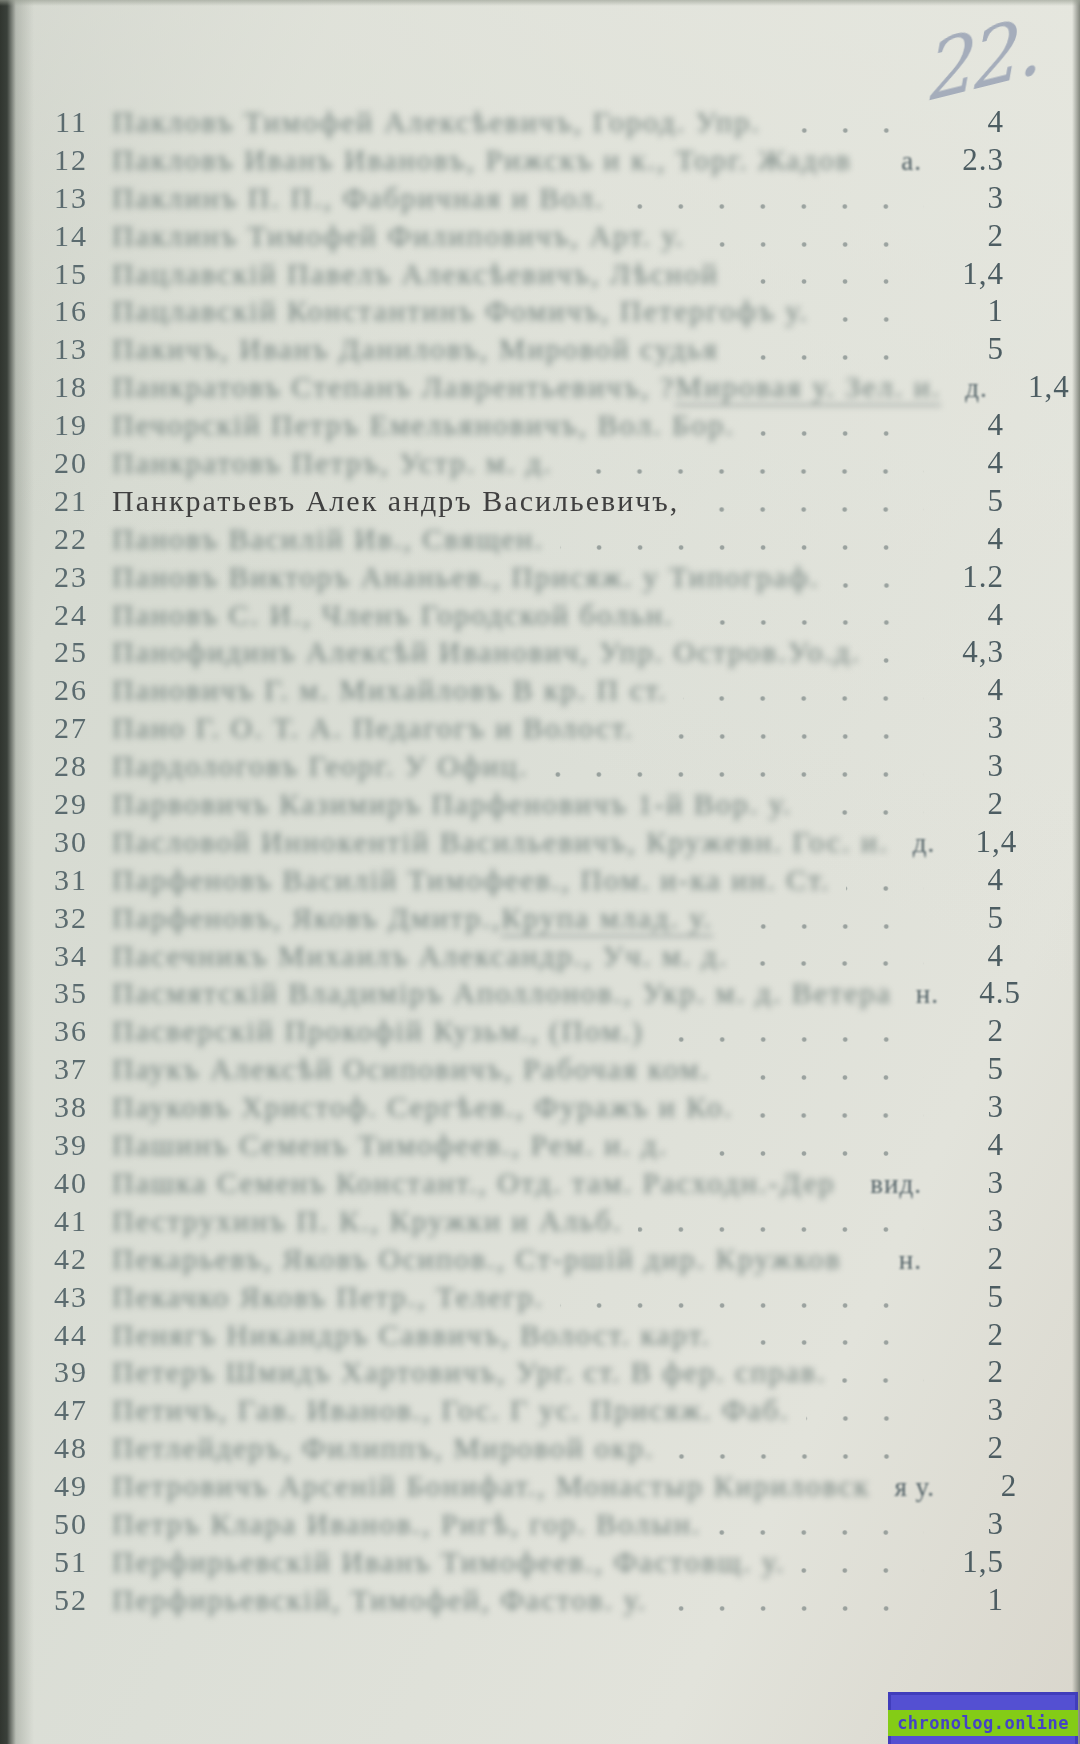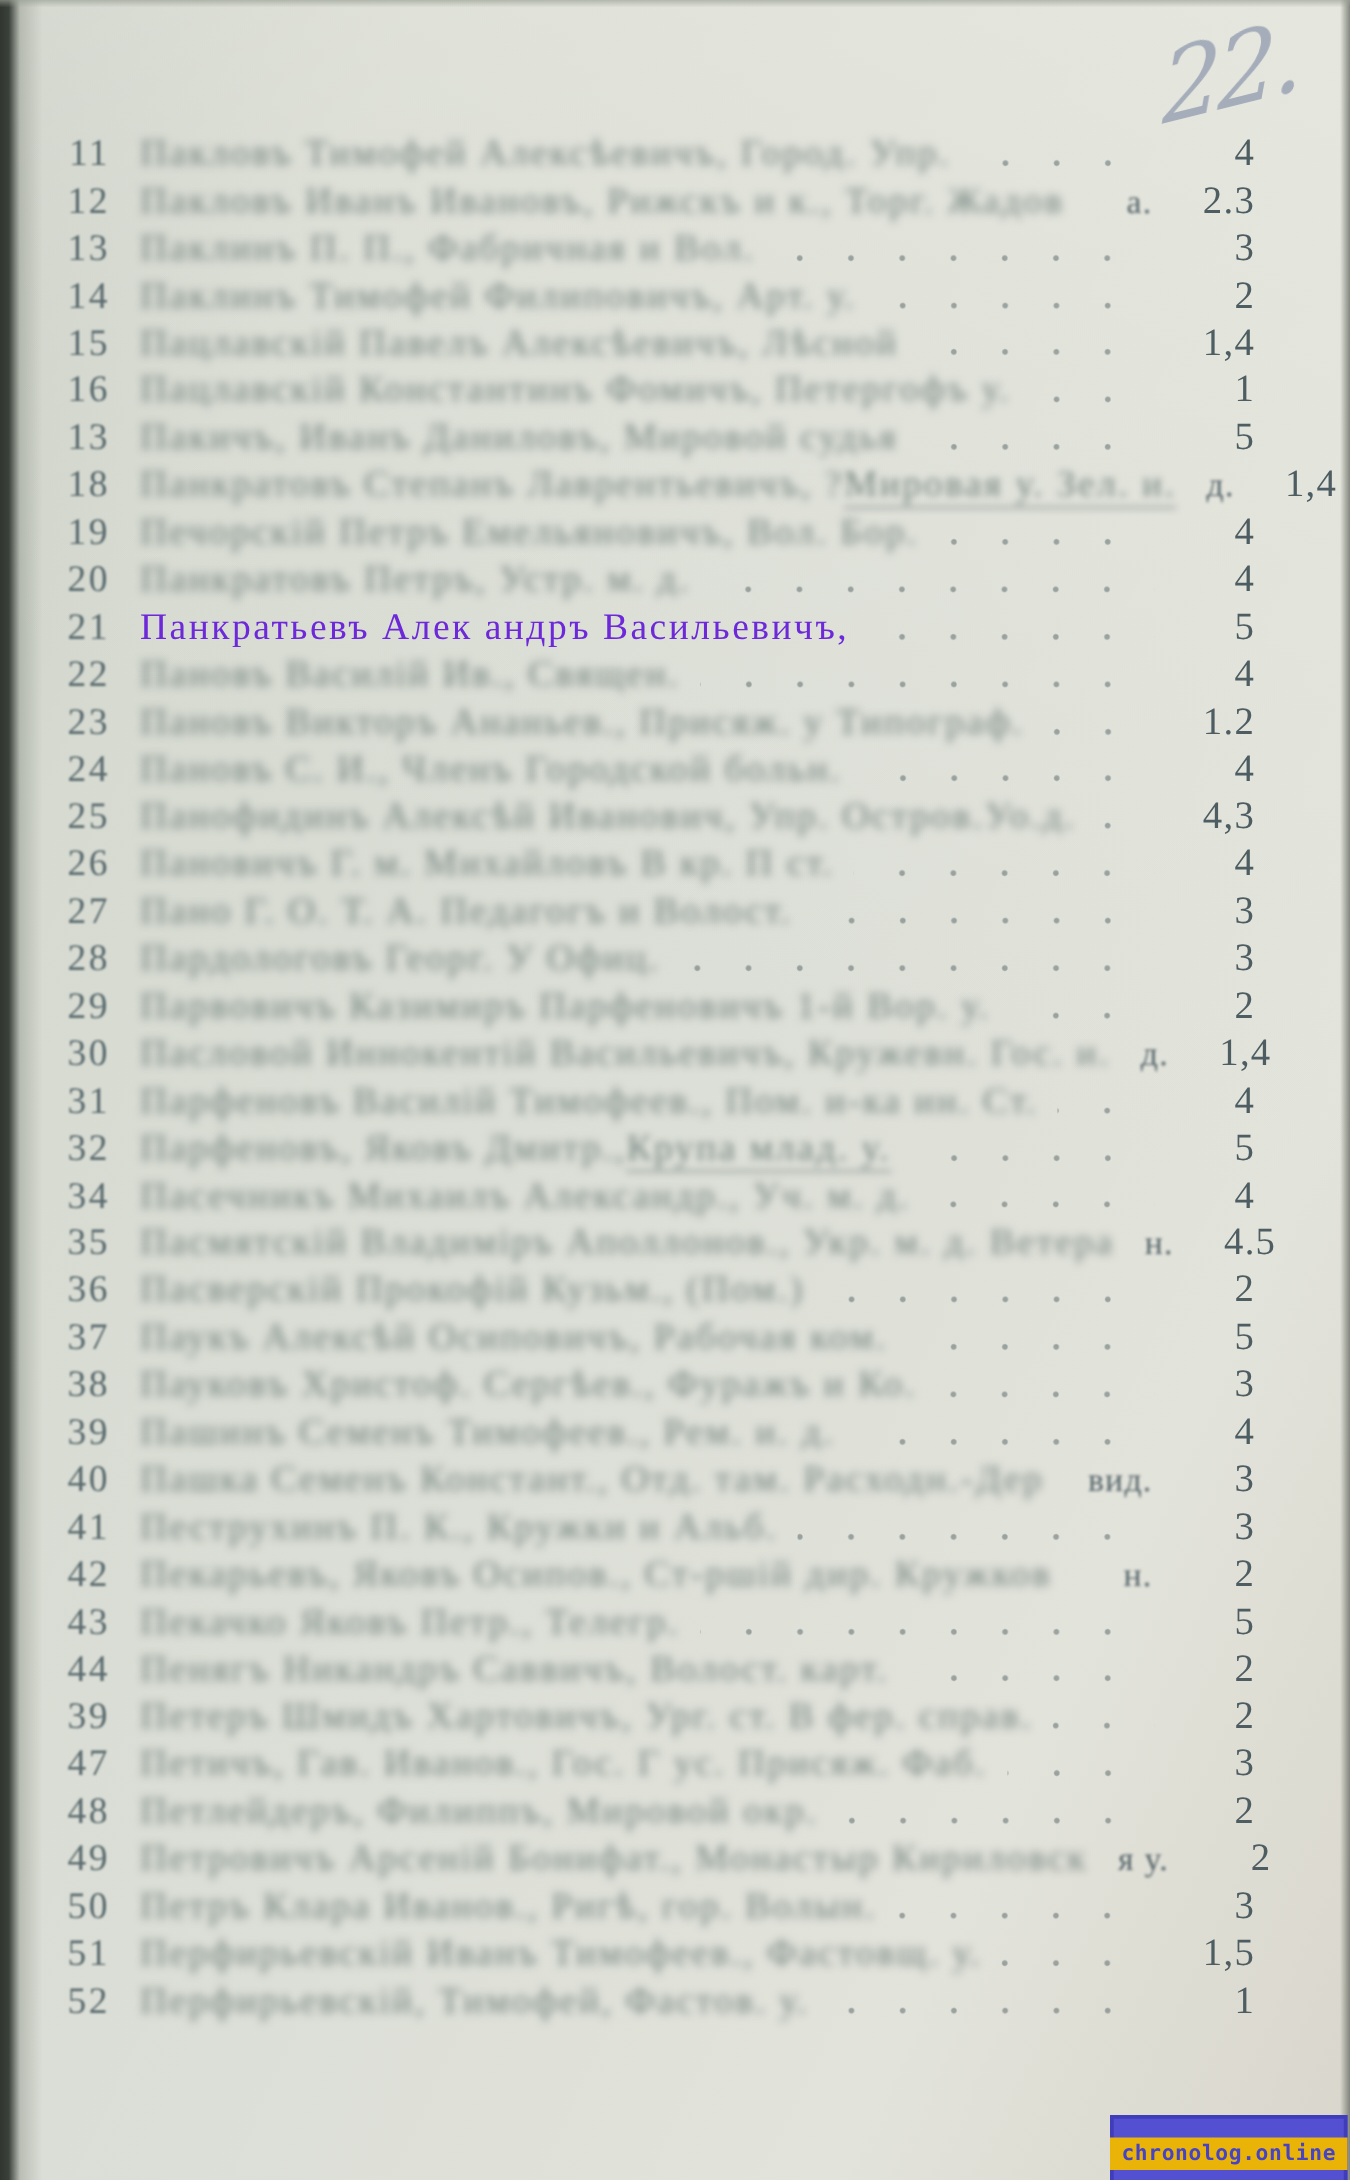--- a/index.html
+++ b/index.html
@@ -25,21 +25,21 @@
   }
 
   .rows{position:absolute;left:0;top:104px;width:1080px;z-index:1;}
   .row{display:flex;align-items:baseline;height:37.9px;padding-left:40px;padding-right:76px;box-sizing:border-box;}
   .num{flex:none;width:48px;text-align:right;font-size:30px;color:#5b6b6f;
     filter:blur(.7px);letter-spacing:2px;}
   .name{flex:none;margin-left:24px;font-size:30px;color:#74837f;filter:blur(3.3px);
     white-space:nowrap;letter-spacing:2px;max-width:840px;overflow:hidden;}
   .name-u{flex:none;font-size:30px;color:#74837f;filter:blur(3.1px);white-space:nowrap;
     letter-spacing:2px;border-bottom:2px solid rgba(88,102,104,.55);}
-  .row.sharp .name{color:#6d28d9;filter:blur(.35px);}
+  .row.sharp .name{color:#404040;filter:blur(.35px);}
   .leader{flex:1 1 0;min-width:0;height:9px;align-self:flex-end;margin:0 8px 7px 16px;
     background-image:radial-gradient(circle at 3px 4.5px, rgba(68,84,87,.6) 1.7px, rgba(68,84,87,0) 2.8px);
     background-size:41px 9px;background-repeat:repeat-x;background-position:right center;
     filter:blur(.5px);opacity:.75;}
   .suffix{flex:none;font-size:27px;color:#56656a;filter:blur(1.1px);margin-right:10px;letter-spacing:1px;}
   .suffix:empty{display:none;margin:0;}
   .val{flex:none;width:72px;text-align:right;font-size:31px;color:#4d5d62;
     filter:blur(.55px);letter-spacing:1px;}
 
   .watermark{position:absolute;left:888px;top:1692px;width:190px;height:62px;z-index:5;
@@ -414,14 +414,14 @@
     <span class="num">52</span>
     <span class="name">Перфирьевскій, Тимофей, Фастов. у.</span>
 
     <span class="leader"></span>
 
     <span class="val">1</span>
   </div>
 </div>
 
 <div class="watermark" id="wm-box" style="background: rgb(84, 80, 210); border-color: rgb(64, 61, 187);">
-  <div class="watermark-inner" id="wm-inner" style="background: #eab308; color: rgb(69, 67, 198);">chronolog.online</div>
+  <div class="watermark-inner" id="wm-inner" style="background: #84cc16; color: rgb(69, 67, 198);">chronolog.online</div>
 </div>
 
 </body></html>

